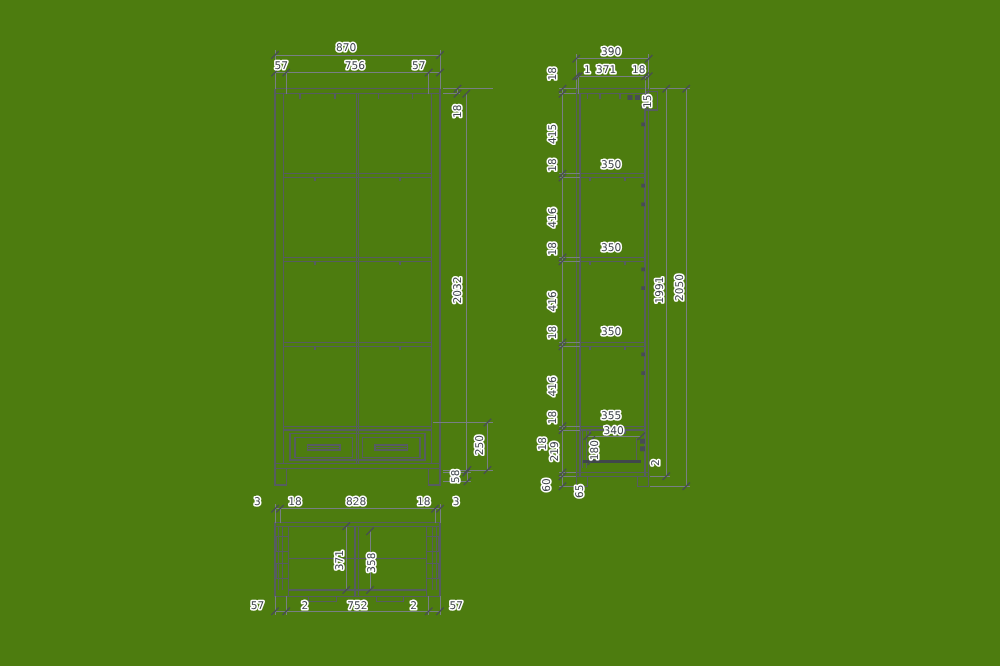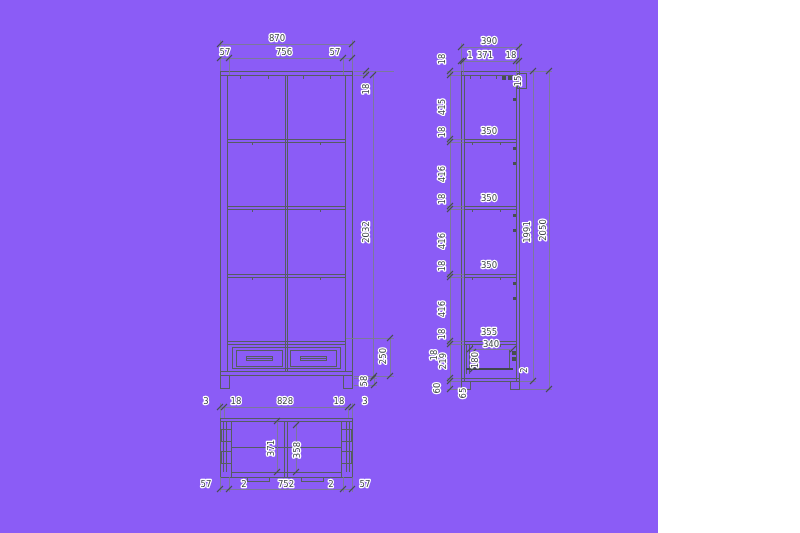--- a/index.html
+++ b/index.html
@@ -1,16 +1,16 @@
 <!DOCTYPE html>
 <html><head>
 <meta charset="utf-8">
 <style>
   html,body{margin:0;padding:0;background:#ffffff;}
-  .canvas{position:relative;width:658px;height:533px;background:#8b5cf6;overflow:hidden;}
+  .canvas{position:relative;width:800px;height:533px;background:#4d7c0f;overflow:hidden;}
   svg{display:block;}
   .s{stroke:#565c61;stroke-width:1;fill:none;shape-rendering:crispEdges;}
   .thick{stroke:#40464c;stroke-width:2.5;fill:none;shape-rendering:crispEdges;}
   .dim{stroke:#787f85;stroke-width:0.8;fill:none;shape-rendering:crispEdges;}
   .ticks{stroke:#474d52;stroke-width:1.1;fill:none;}
   .m{fill:#474d52;stroke:none;}
   text{font-family:"DejaVu Sans",sans-serif;font-size:8.5px;fill:#3f454b;
        text-anchor:middle;paint-order:stroke;stroke:#ffffff;stroke-width:2.5px;
        stroke-linejoin:round;}
 </style>

